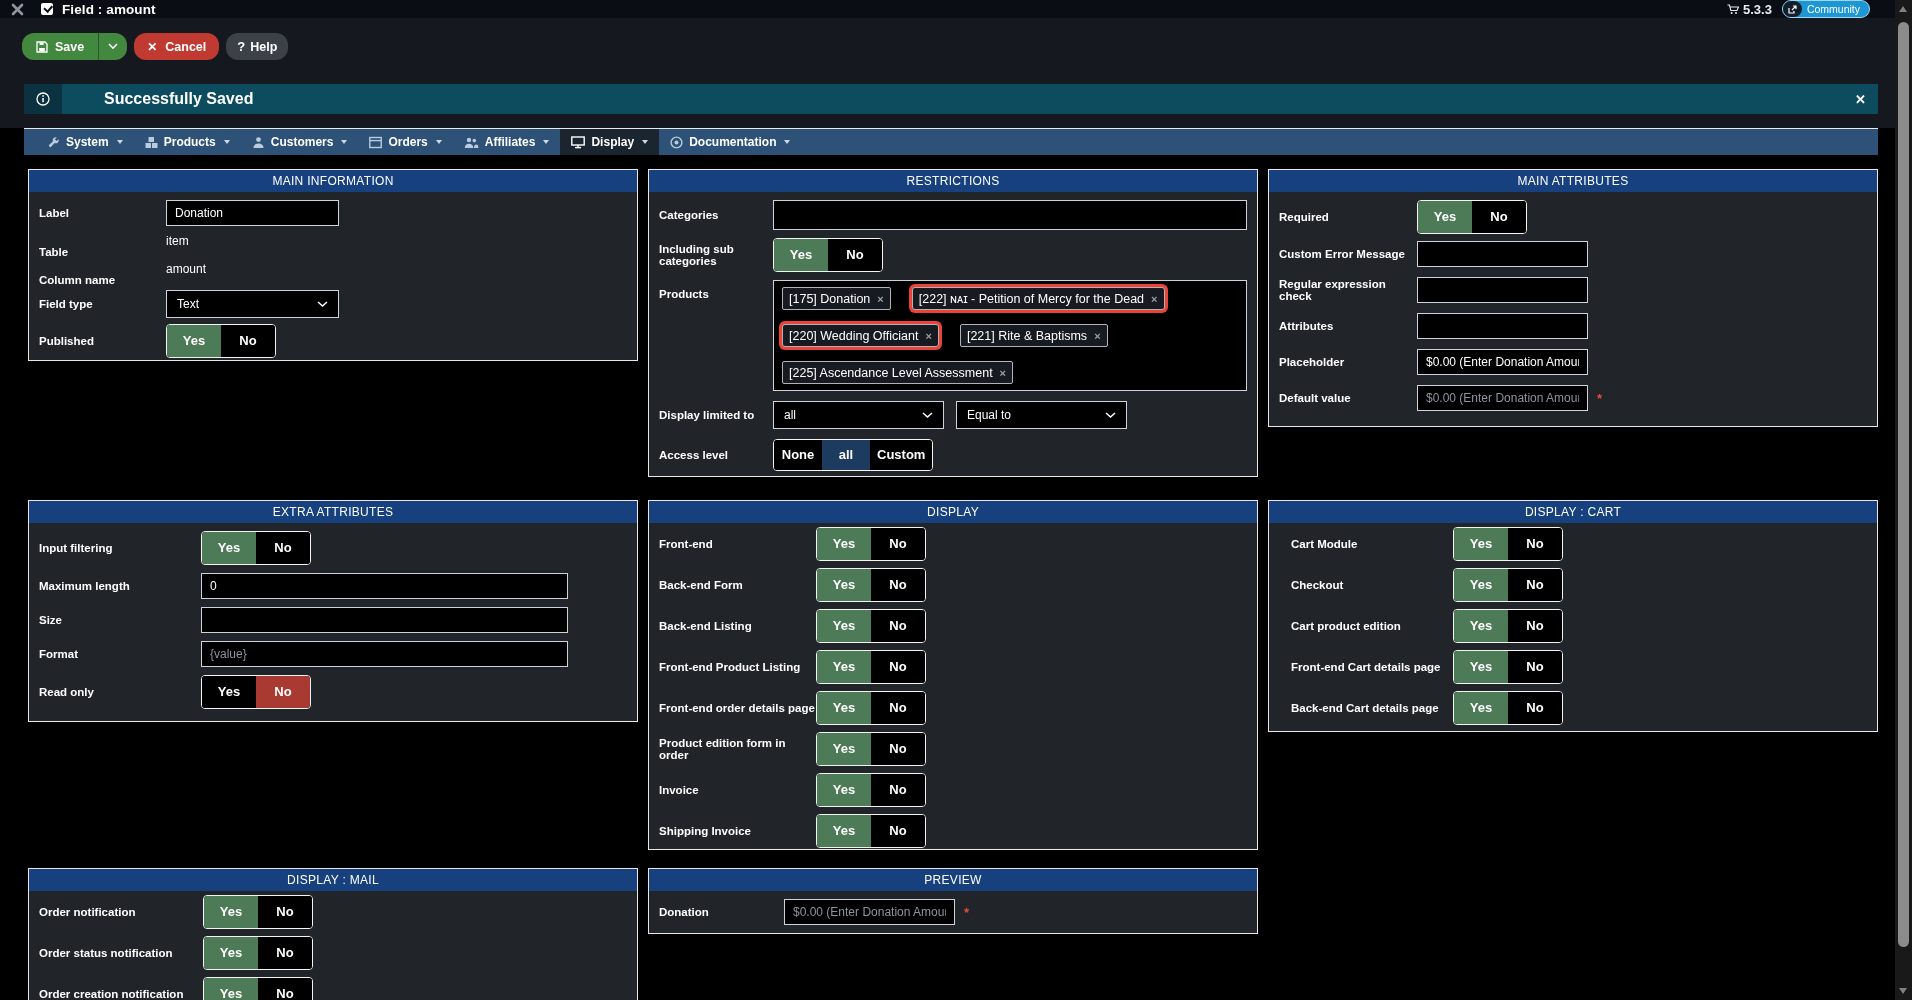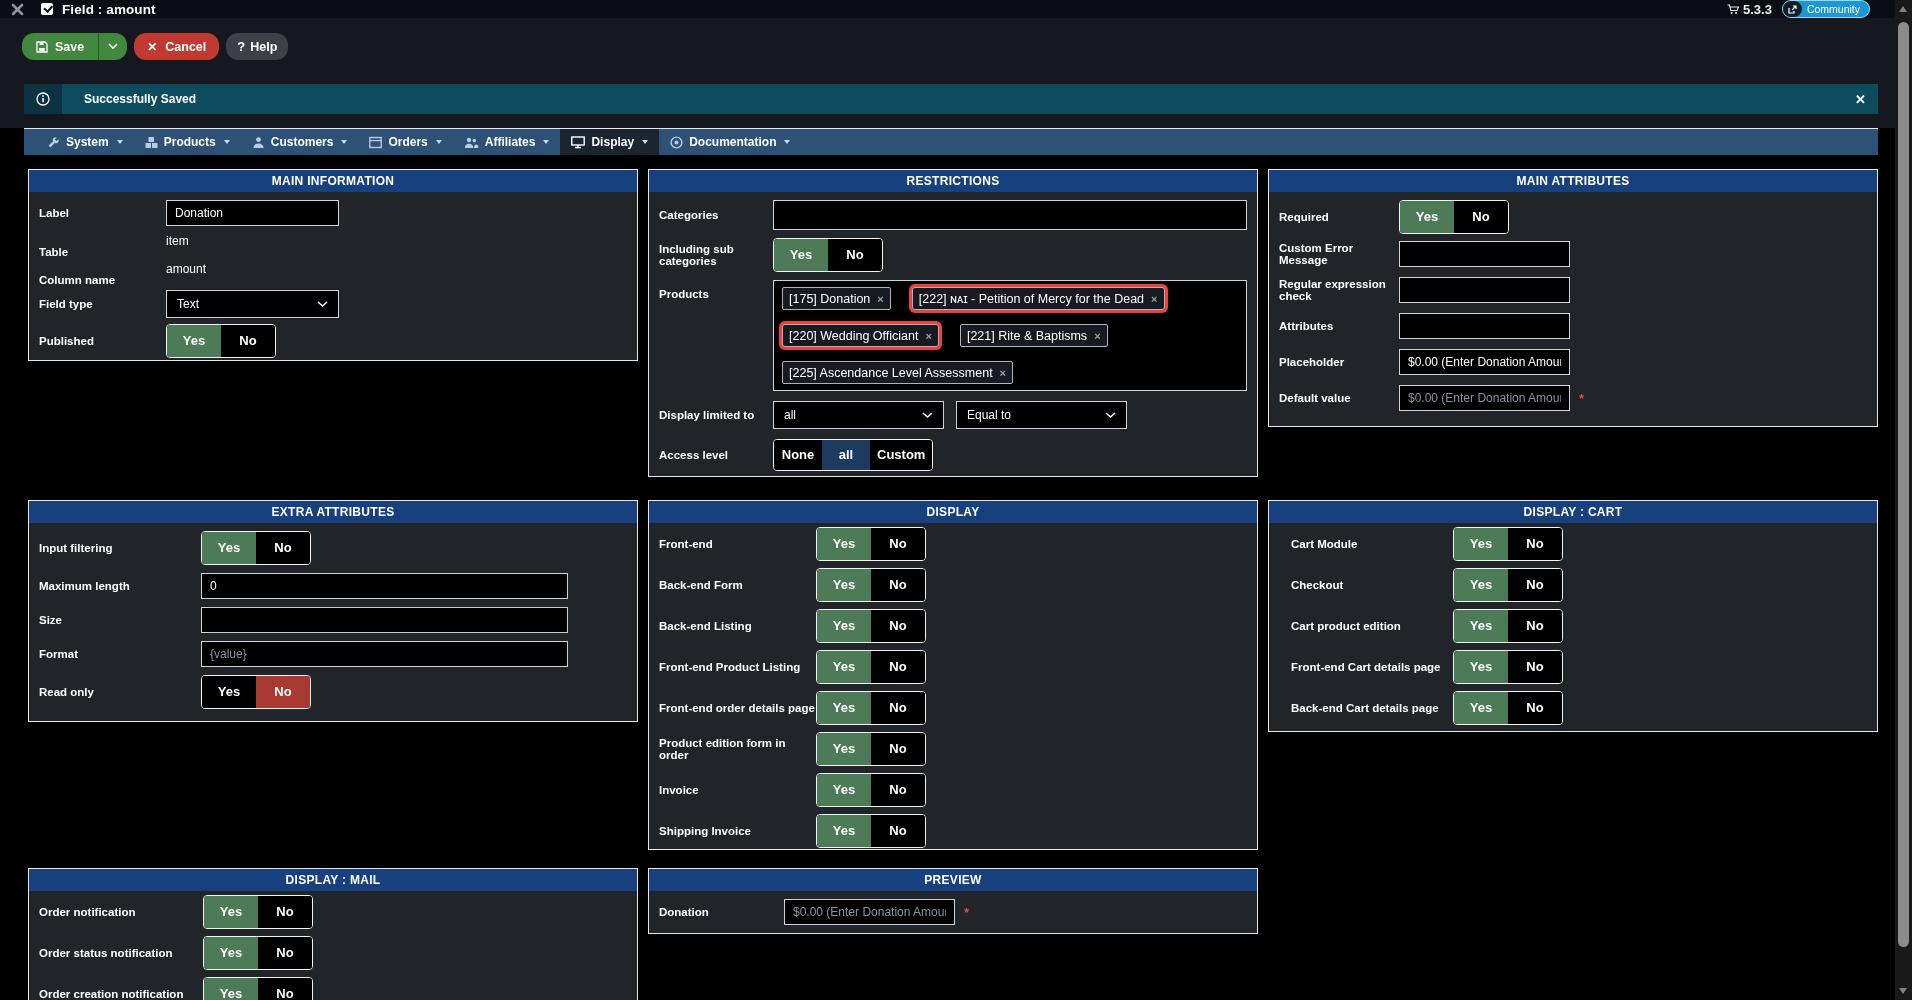--- a/index.html
+++ b/index.html
@@ -26,34 +26,34 @@
   .btn-save .main{display:flex;align-items:center;gap:7px;padding:0 14px}
   .btn-save .divider{width:1px;background:rgba(0,0,0,.35);align-self:stretch}
   .btn-save .dd{padding:0 9px;display:flex;align-items:center}
   .btn-cancel{background:#c03a32;padding:0 13px;gap:8px}
   .btn-help{background:#3c4148;padding:0 11px;gap:5px}
   .xglyph{font-size:12px;font-weight:700}
   .qglyph{font-size:13px;font-weight:700}
   
   .alert{margin-top:24px;margin-left:2px;height:30px;background:#0d4c5e;display:flex;align-items:center;position:relative}
   .alert .icobox{width:38px;height:30px;background:#0a3240;display:flex;align-items:center;justify-content:center}
-  .alert .msg{margin-left:22px;font-size:12px;font-weight:700}
+  .alert .msg{margin-left:42px;font-size:16px;font-weight:700}
   .alert .close{position:absolute;right:12px;font-size:13px;font-weight:700;cursor:pointer}
   
   .nav{margin:0 34px 0 24px;height:26px;background:#2d5177;border-top:1px solid #e8ecf0;display:flex;align-items:stretch;padding-left:12px}
   .nav .item{display:flex;align-items:center;gap:6px;padding:0 11px;font-size:12px;font-weight:700;cursor:pointer}
   .nav .item.active{background:#1b2530}
   .nav .caret{width:0;height:0;border-left:3.5px solid transparent;border-right:3.5px solid transparent;border-top:4px solid #cfd9e3;margin-left:2px}
   
   .content{padding:14px 34px 0 28px}
   .prow{display:flex;gap:10px;align-items:flex-start}
   .prow.r1{margin-bottom:23px}
   .prow.r2{margin-bottom:18px}
   .panel{width:610px;background:#212429;border:1px solid #e8e8e8;box-sizing:border-box}
-  .phead{height:22px;background:#16407e;display:flex;align-items:center;justify-content:center;font-size:12px;font-weight:700;letter-spacing:.3px}
+  .phead{height:22px;background:#16407e;display:flex;align-items:center;justify-content:center;font-size:12px;font-weight:400;letter-spacing:.3px}
   .pbody{padding:8px 10px}
   .row{display:flex;align-items:center;margin-bottom:8px}
   .row:last-child{margin-bottom:0}
   .lbl{font-size:11.5px;font-weight:700;flex-shrink:0}
   .sval{font-size:12px}
   .row.static{align-items:flex-start;height:26px;margin-bottom:2px}
   .row.static .lbl{padding-top:12px}
   
   .inp{background:#000;border:1px solid #ccd3da;color:#fff;font-family:"Liberation Sans",sans-serif;font-size:12px;height:26px;padding:0 8px;box-sizing:border-box;outline:none}
   .inp::placeholder{color:#8d939b}
@@ -69,21 +69,21 @@
   .star{color:#e74c3c;font-weight:700;font-size:13px;margin-left:9px}
   
   .tagbox{width:476px;min-height:72px;background:#000;border:1px solid #ccd3da;box-sizing:border-box;padding:6px 8px;display:flex;flex-wrap:wrap;align-content:flex-start;gap:7px 21px}
   .tag{display:inline-flex;align-items:center;background:#171a20;border:1px solid #aeb4ba;border-radius:2px;padding:0 6px;height:21px;font-size:12.5px;white-space:nowrap}
   .tag .x{color:#9aa1a9;margin-left:7px;font-size:11px;font-weight:700;cursor:pointer}
   .tag.hl{box-shadow:0 0 0 3px #ee4238;border-radius:3px}
   .brk{flex-basis:100%;height:0}
   
   .p-mi .lbl{width:127px}
   .p-res .lbl{width:114px}
-  .p-ma .lbl{width:120px}
+  .p-ma .lbl{width:138px}
   .p-ea .lbl{width:162px}
   .p-disp .lbl{width:157px}
   .p-cart .lbl{width:162px}
   .p-mail .lbl{width:164px}
   .p-prev .lbl{width:125px}
   .trow{height:41px;display:flex;align-items:center;margin-bottom:0}
   
   .h-mi{height:192px}.h-res{height:308px}.h-ma{height:258px}
   .h-ea{height:222px}.h-disp{height:350px}.h-cart{height:232px}
   .h-mail{height:200px}.h-prev{height:66px}

